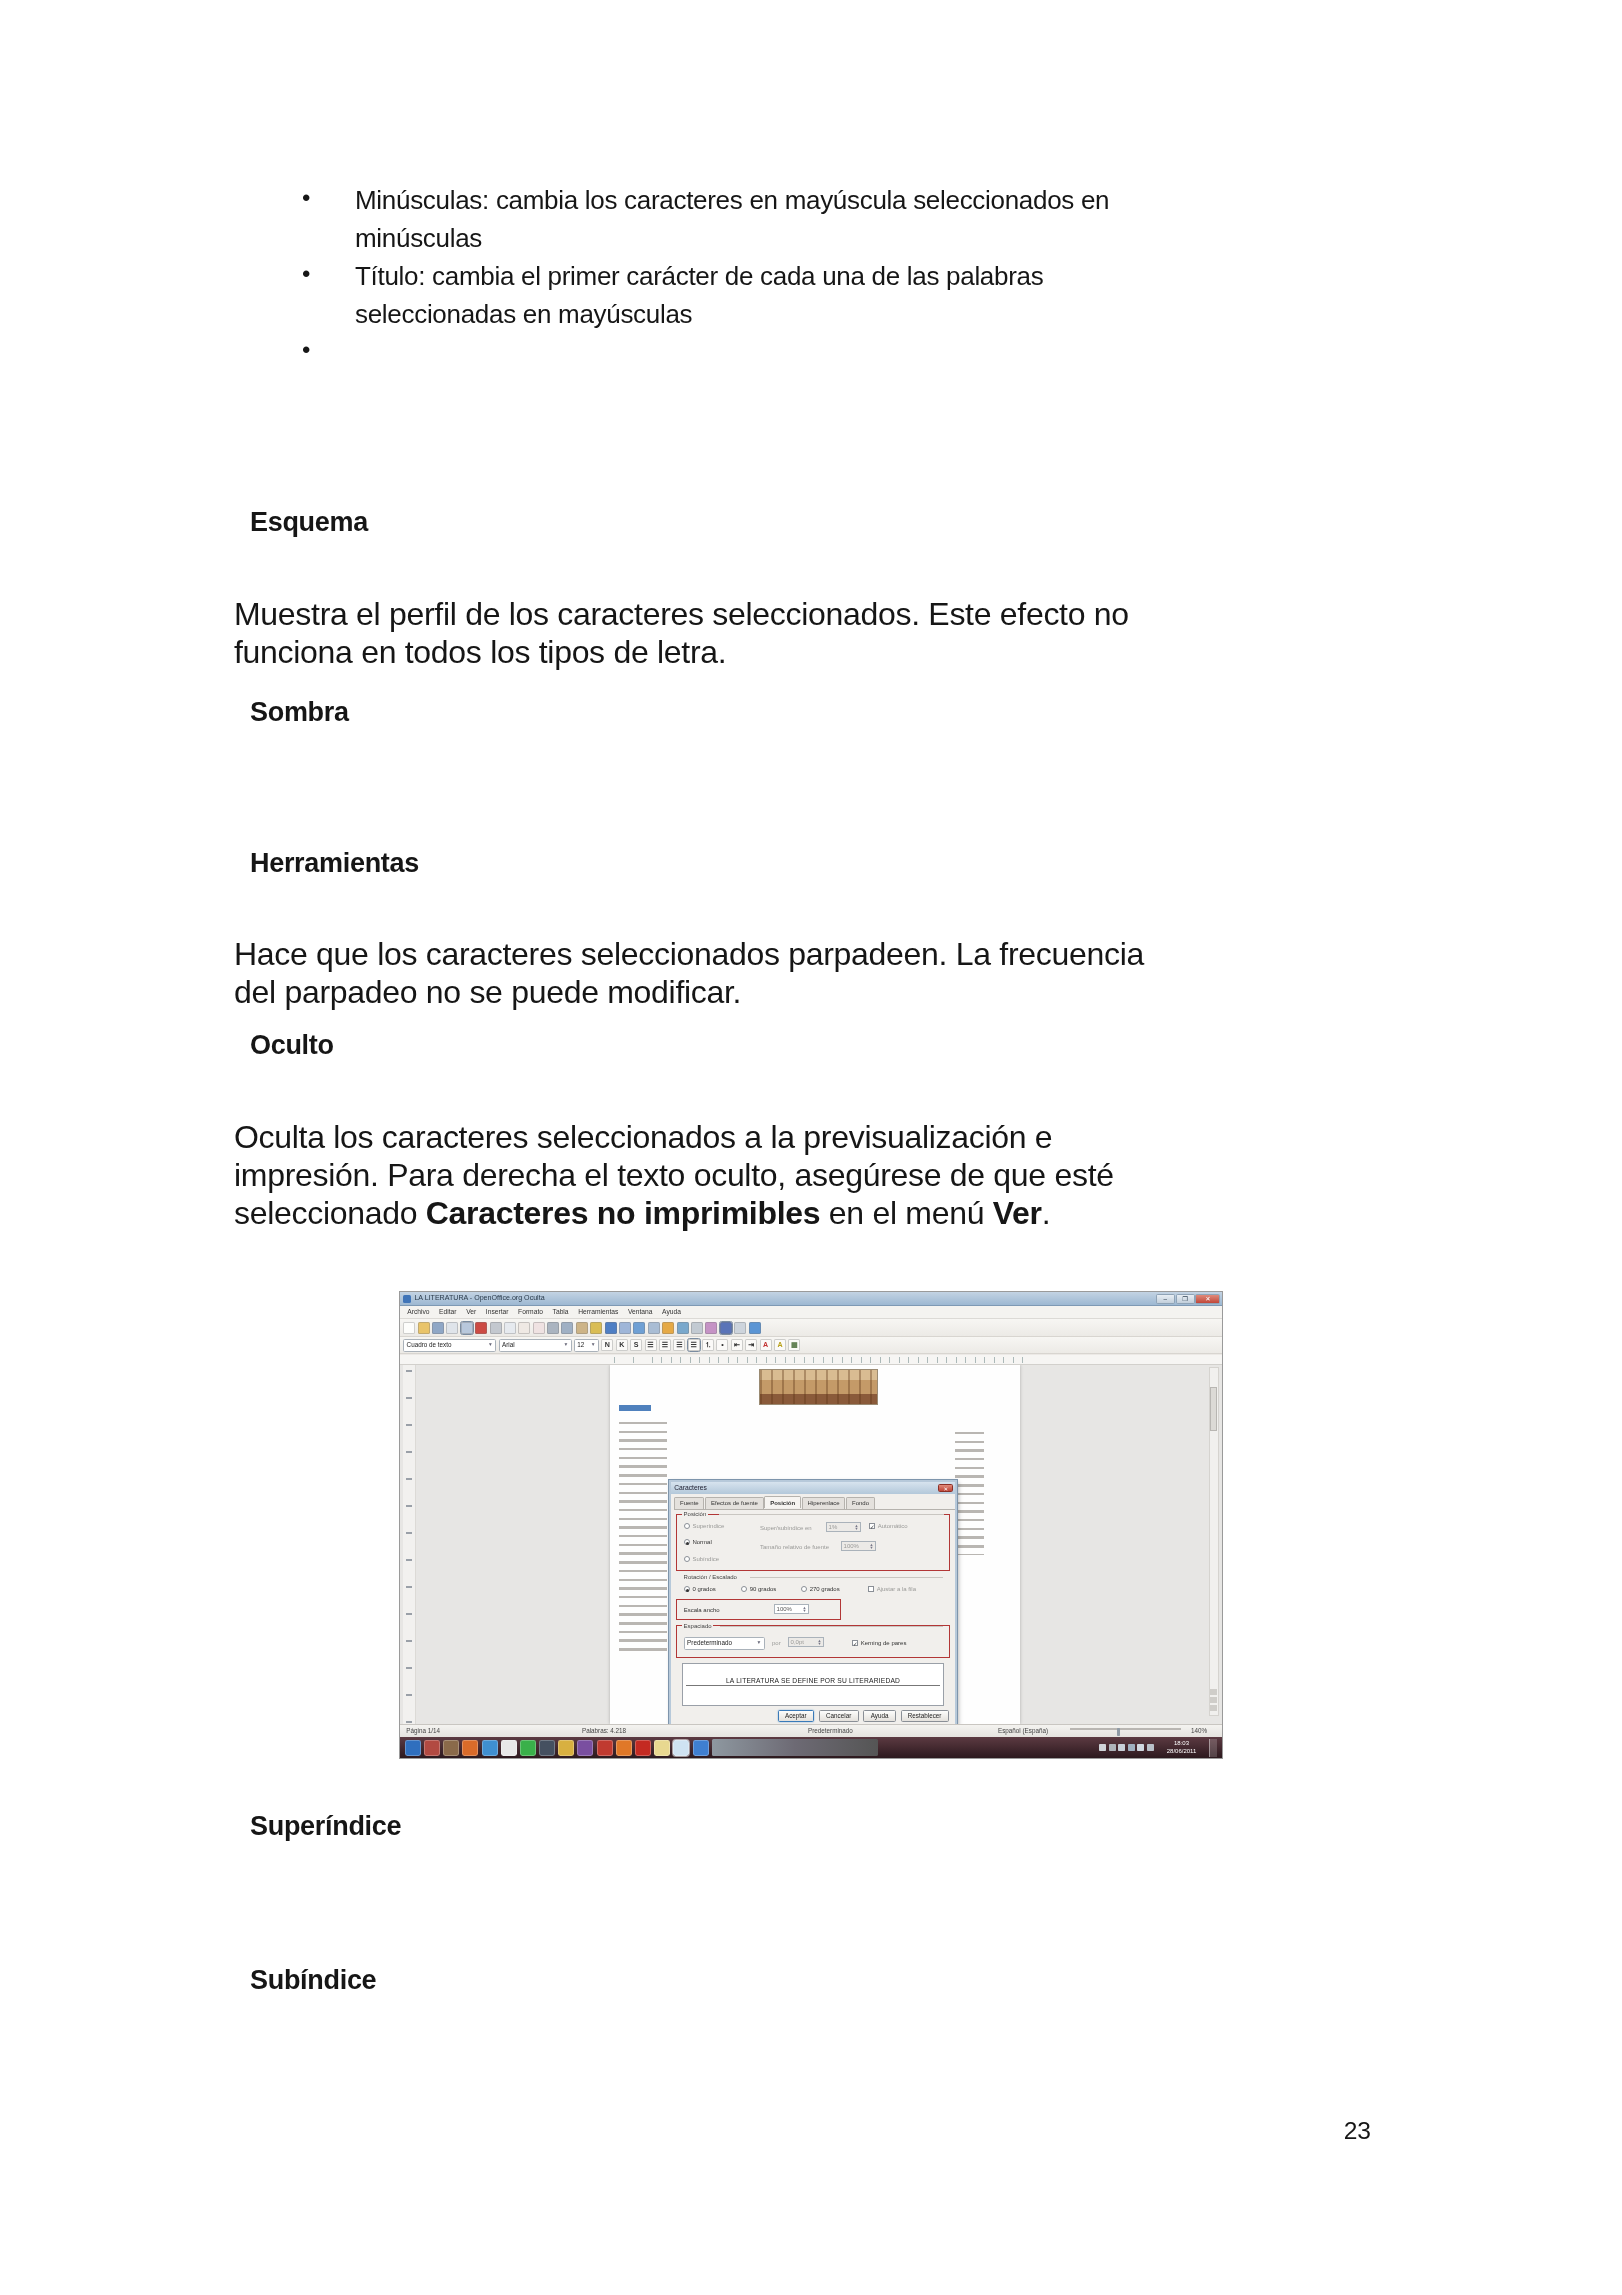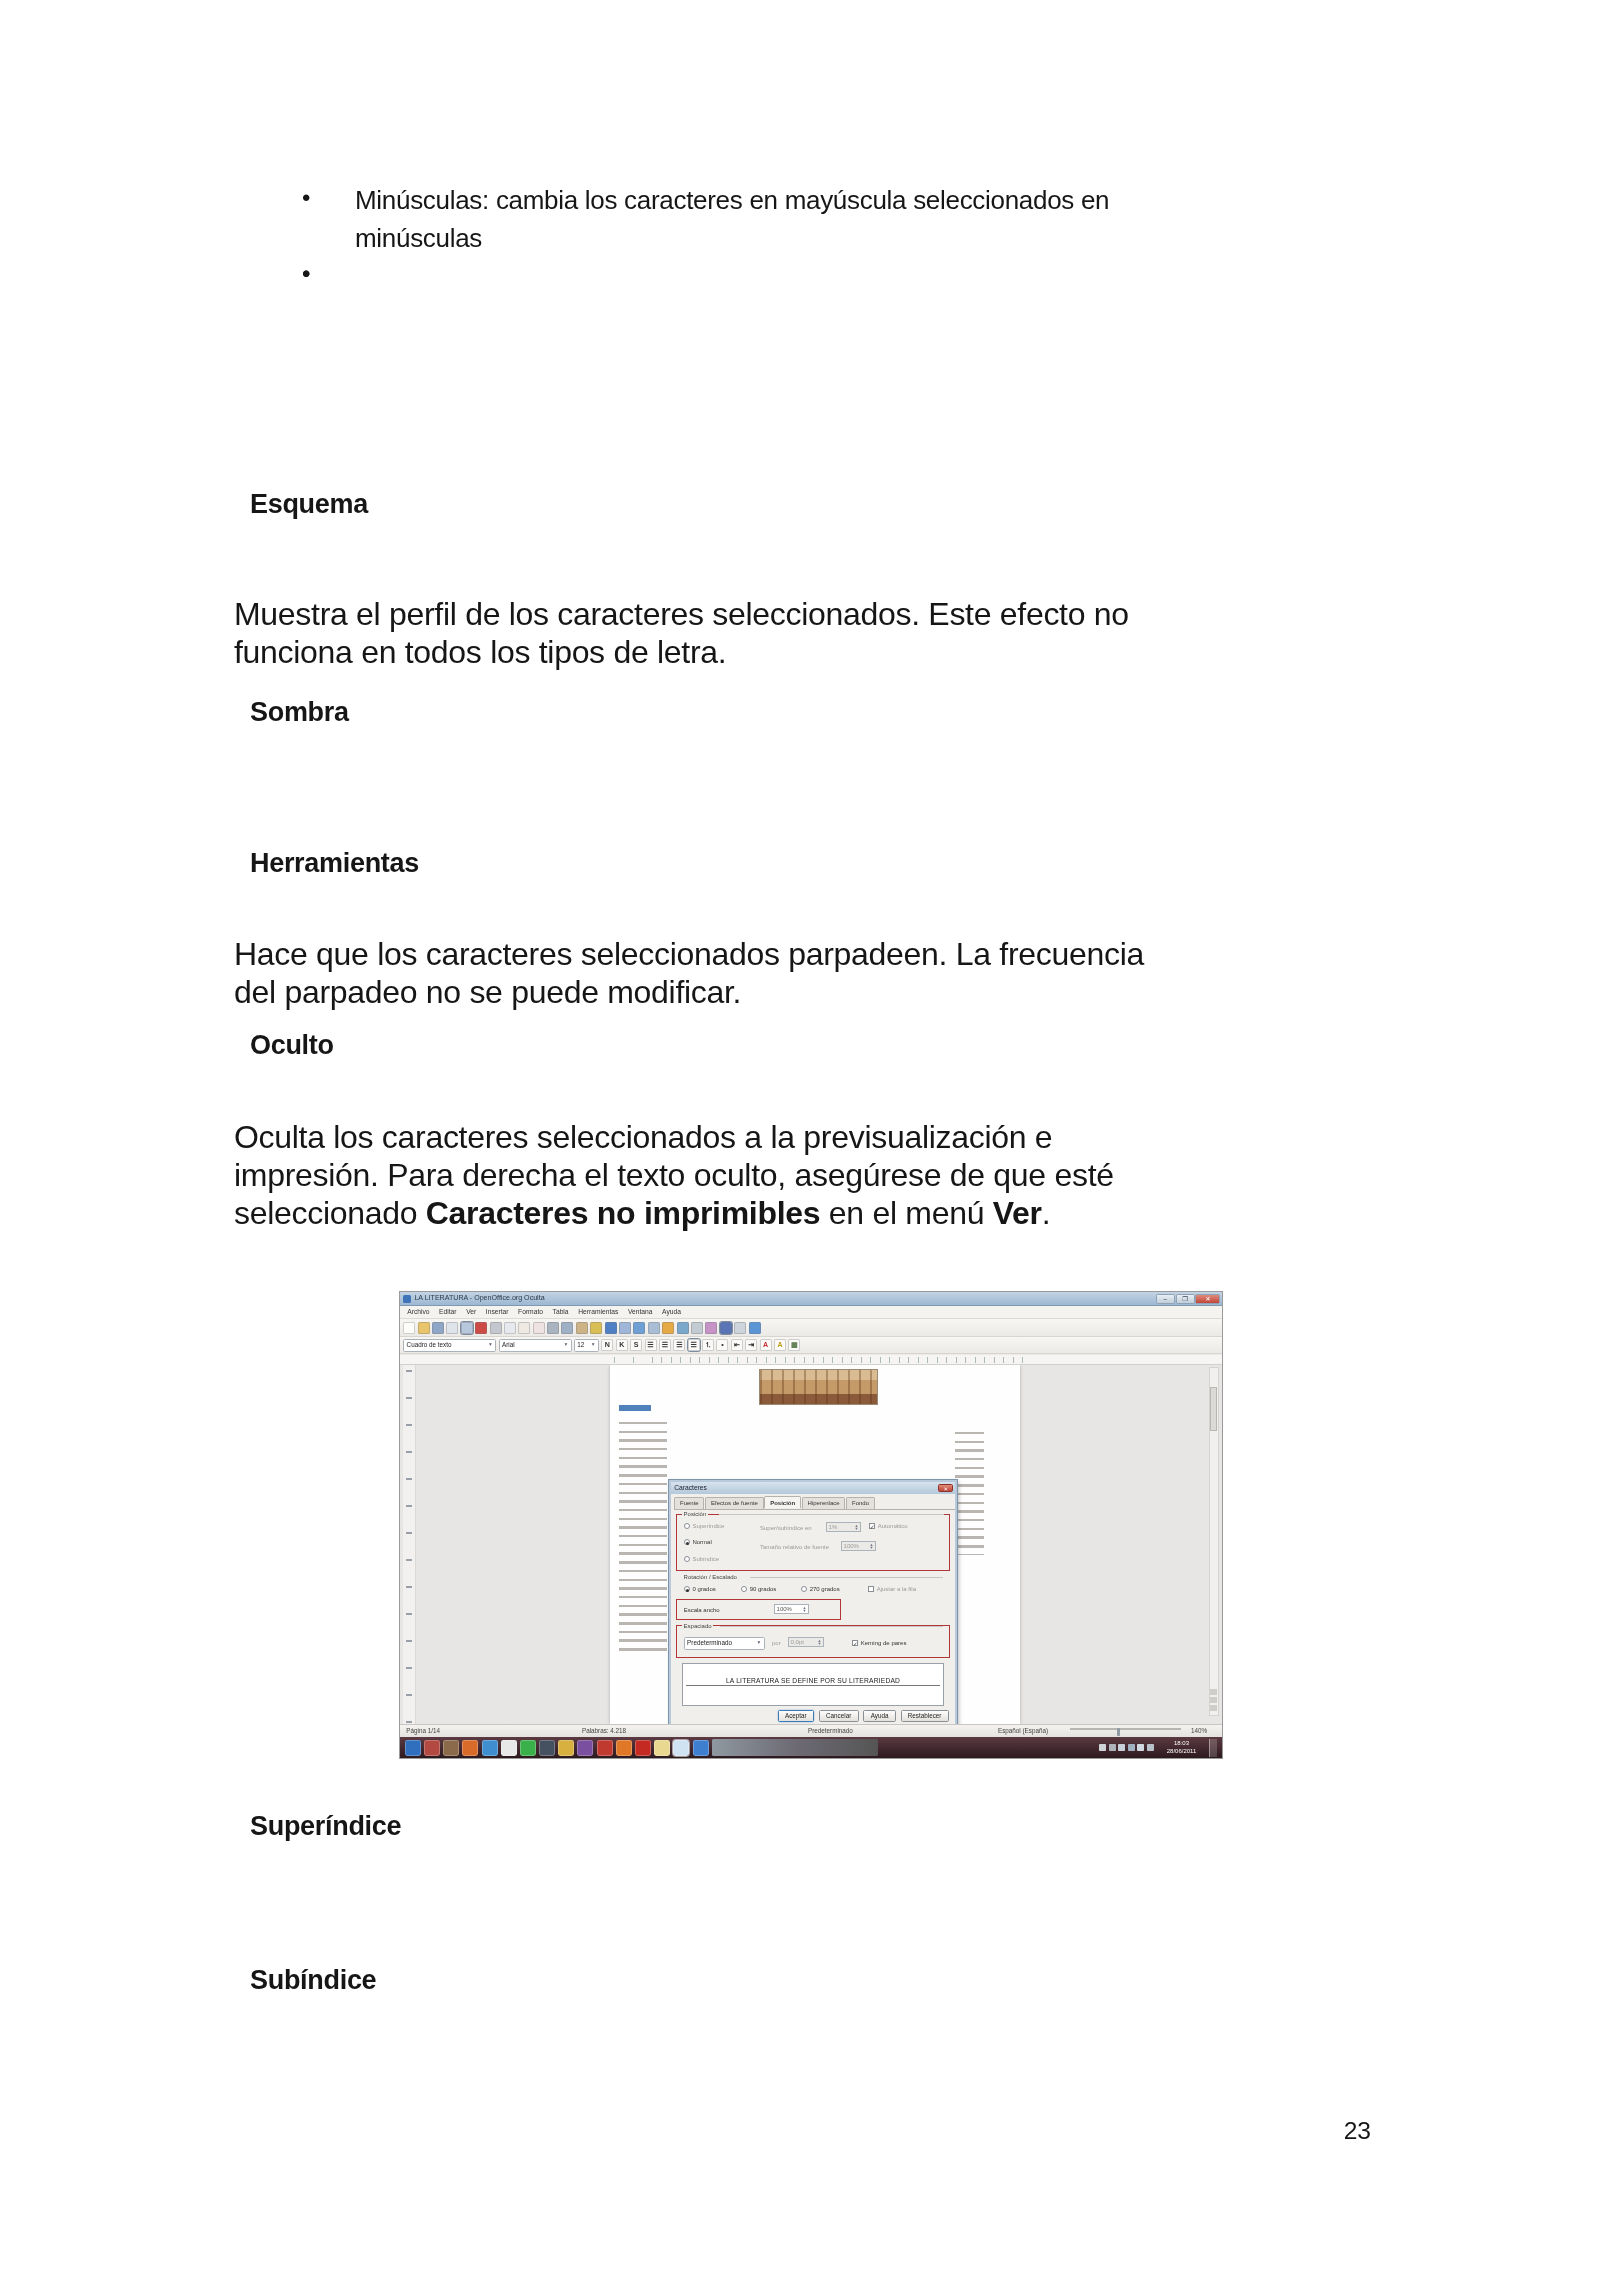--- a/index.html
+++ b/index.html
@@ -107,25 +107,25 @@
   .clock{width:49px;height:18px;color:#fff;font-size:6px;text-align:center;line-height:1.4;}
   .showdesk{width:8px;height:18px;background:rgba(255,255,255,.18);border-left:0.8px solid rgba(255,255,255,.4);}
 </style>
 </head>
 <body>
 
 <div class="sheet">
 
   <ul class="bullets">
       <li><span class="dot">•</span><span>Minúsculas: cambia los caracteres en mayúscula seleccionados en minúsculas</span></li>
-      <li><span class="dot">•</span></li>
+      <li><span class="dot">•</span><span>Título: cambia el primer carácter de cada una de las palabras seleccionadas en mayúsculas</span></li>
       <li><span class="dot">•</span></li>
     </ul>
 
-  <h2 class="hd" style="top:467px">Esquema</h2>
+  <h2 class="hd" style="top:485px">Esquema</h2>
   <p class="para" style="top:563px">Muestra el perfil de los caracteres seleccionados. Este efecto no funciona en todos los tipos de letra.</p>
 
   <h2 class="hd" style="top:675px">Sombra</h2>
 
   <h2 class="hd" style="top:826px">Herramientas</h2>
   <p class="para" style="top:903px">Hace que los caracteres seleccionados parpadeen. La frecuencia del parpadeo no se puede modificar.</p>
 
   <h2 class="hd" style="top:1008px">Oculto</h2>
   <p class="para" style="top:1086px"><span>Oculta los caracteres seleccionados a la previsualización e impresión. Para derecha el texto oculto, asegúrese de que esté seleccionado </span><b>Caracteres no imprimibles</b><span> en el menú </span><b>Ver</b><span>.</span></p>
 

